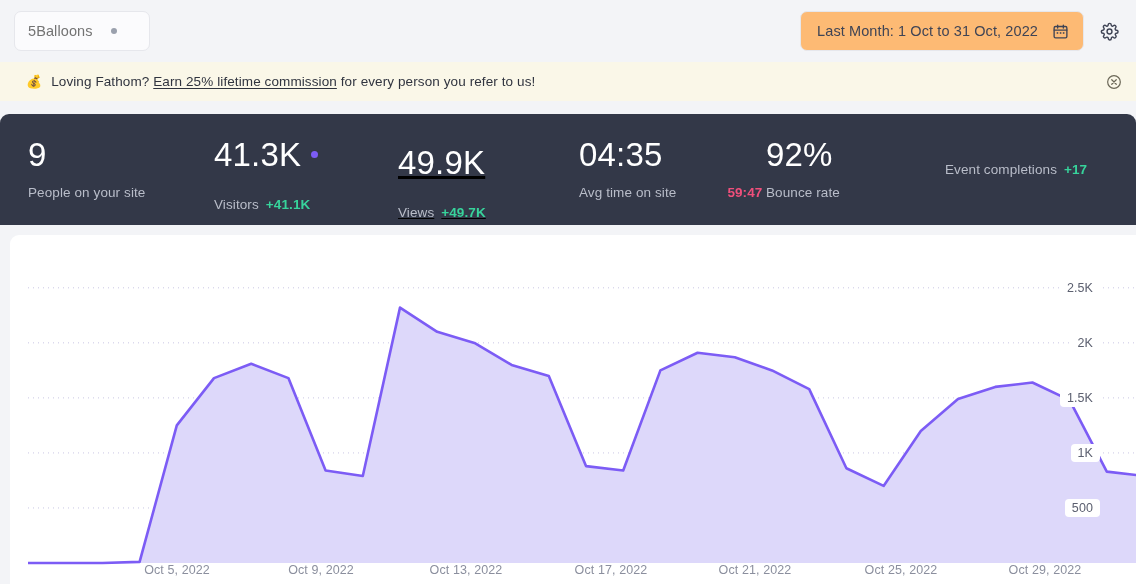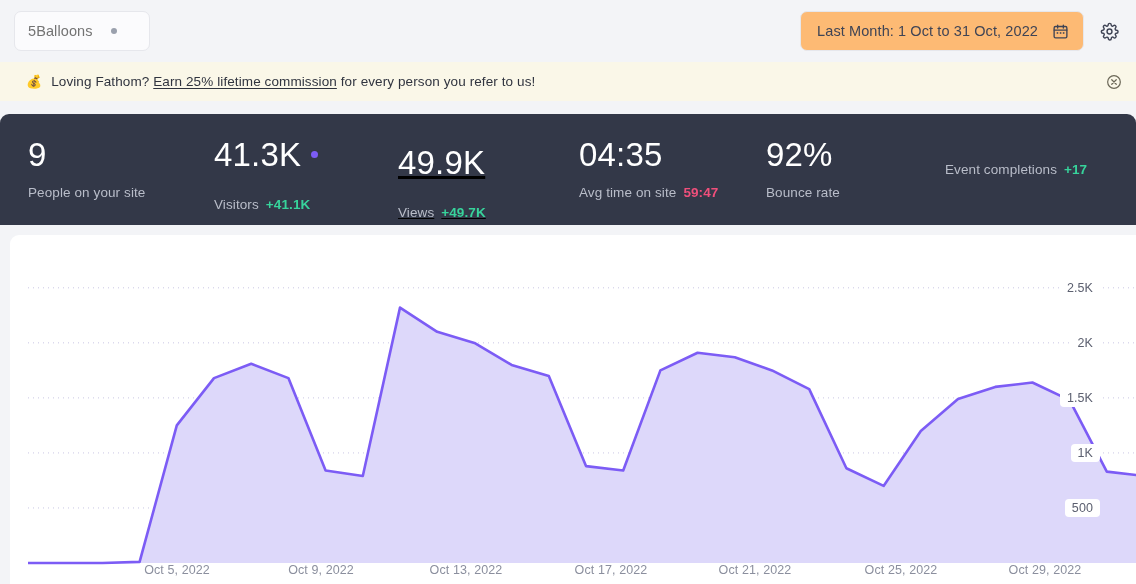--- a/index.html
+++ b/index.html
@@ -88,21 +88,21 @@
     background: #7c5cf5; display: inline-block;
     margin-bottom: 2px;
   }
   .metric .sub {
     margin-top: 12px;
     font-size: 13.5px; color: #b9bdc9; letter-spacing: .1px;
     display: flex; align-items: baseline; gap: 7px;
   }
   .metric .delta { font-size: 13.5px; font-weight: bold; }
   .delta-up   { color: #37d39b; margin-top: 12px; }
-  .delta-down { color: #ef4f7b; }
+  .delta-down { color: #ef4f7b; margin-left: 44px; }
 
   
   .chart-card {
     position: absolute; top: 235px; left: 10px;
     width: 1126px; height: 349px;
     background: #ffffff;
     border-radius: 9px 0 0 0;
     overflow: hidden;
   }
   .chart-svg { position: absolute; top: 0; left: 0; display: block; }

